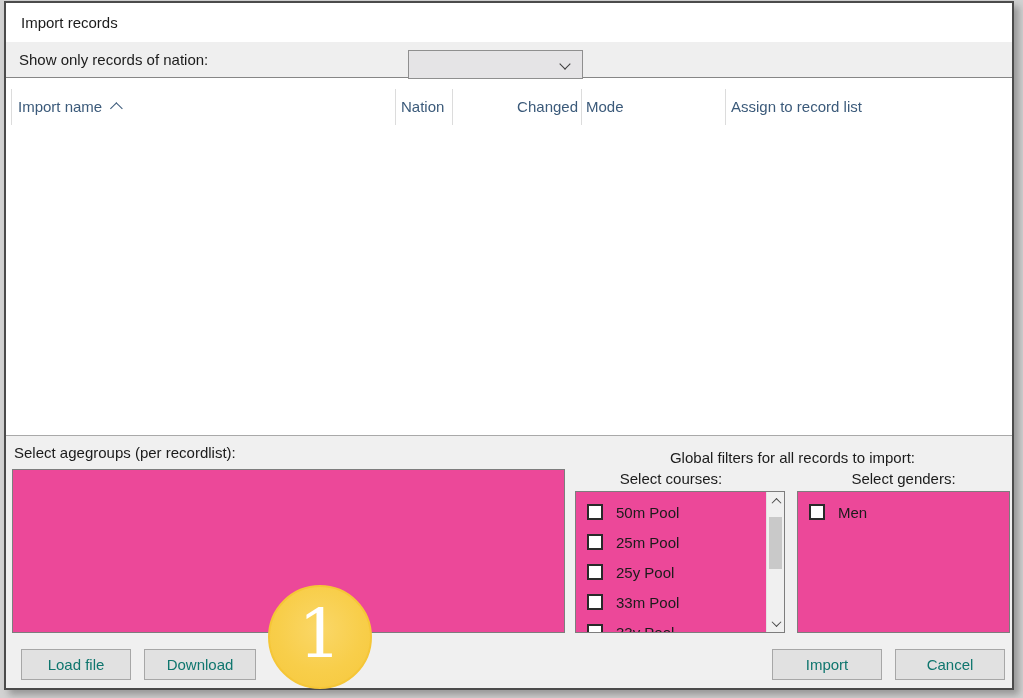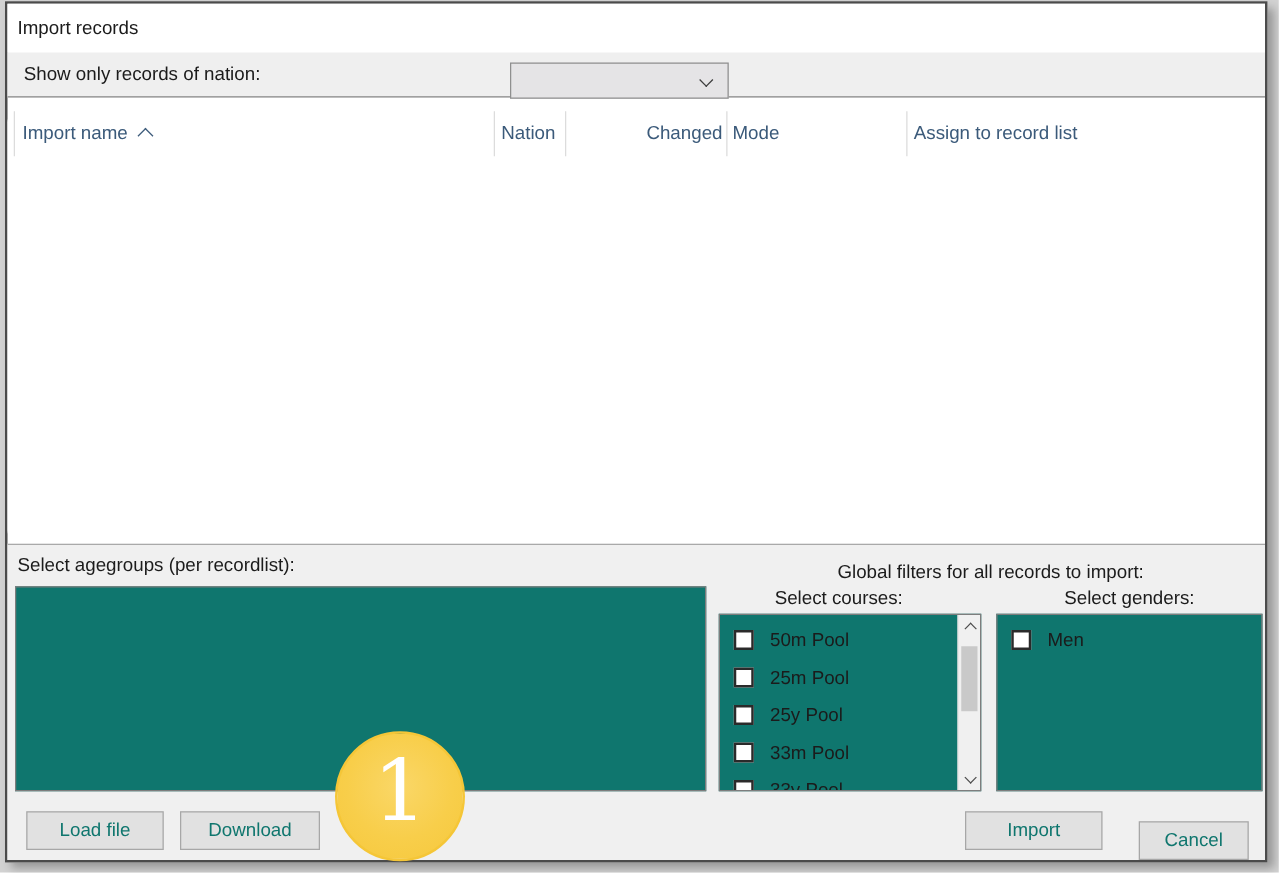--- a/index.html
+++ b/index.html
@@ -18,21 +18,21 @@
     width: 1010px; height: 689px;
     background: #ffffff;
     border: 2px solid #4b4b4b;
     box-shadow: 5px 5px 7px rgba(0,0,0,0.28);
   }
   
   .titlebar {
     position: absolute; left: 0; top: 0; right: 0; height: 39px;
     background: #ffffff;
     display: flex; align-items: center;
-    padding-left: 8px;
+    padding-left: 15px;
   }
   
   .filter-row {
     position: absolute; left: 0; top: 39px; right: 0; height: 36px;
     background: #efefef;
     border-bottom: 1px solid #868686;
     display: flex; align-items: center;
     padding-left: 13px;
   }
   .combobox {
@@ -74,21 +74,21 @@
   }
   
   .bottom-panel {
     position: absolute; left: 0; top: 432px; right: 0; bottom: 0;
     background: #f0f0f0;
     border-top: 1px solid #a9a9a9;
   }
   .label { position: absolute; white-space: nowrap; }
   .listbox {
     position: absolute;
-    background: #0f766e;
+    background: #ec4899;
     border: 1px solid #7d7d7d;
     overflow: hidden;
   }
   .lb-agegroups { left: 6px;  top: 33px; width: 553px; height: 164px; }
   .lb-courses   { left: 569px; top: 55px; width: 210px; height: 142px; }
   .lb-genders   { left: 791px; top: 55px; width: 213px; height: 142px; }
   .cb-item {
     position: relative;
     height: 30px;
     display: flex; align-items: center;
@@ -133,21 +133,21 @@
     background: #e1e1e1;
     border: 1px solid #a7a7a7;
     display: flex; align-items: center; justify-content: center;
     font-size: 15px;
     color: #0f766e;
     cursor: default;
   }
   .btn-loadfile { left: 15px;  top: 213px; width: 110px; }
   .btn-download { left: 138px; top: 213px; width: 112px; }
   .btn-import   { left: 766px; top: 213px; width: 110px; }
-  .btn-cancel   { left: 889px; top: 221px; width: 88px; margin-left: 16px; }
+  .btn-cancel   { left: 889px; top: 213px; width: 110px; }
   
   .badge-circle {
     position: absolute;
     left: 268px; top: 585px;
     width: 104px; height: 104px;
     border-radius: 50%;
     background: radial-gradient(circle at 50% 42%, #fad768 0%, #f8ce4a 55%, #f6c83c 100%);
     border: 2px solid #f5c637;
     display: flex; align-items: center; justify-content: center;
     z-index: 50;

